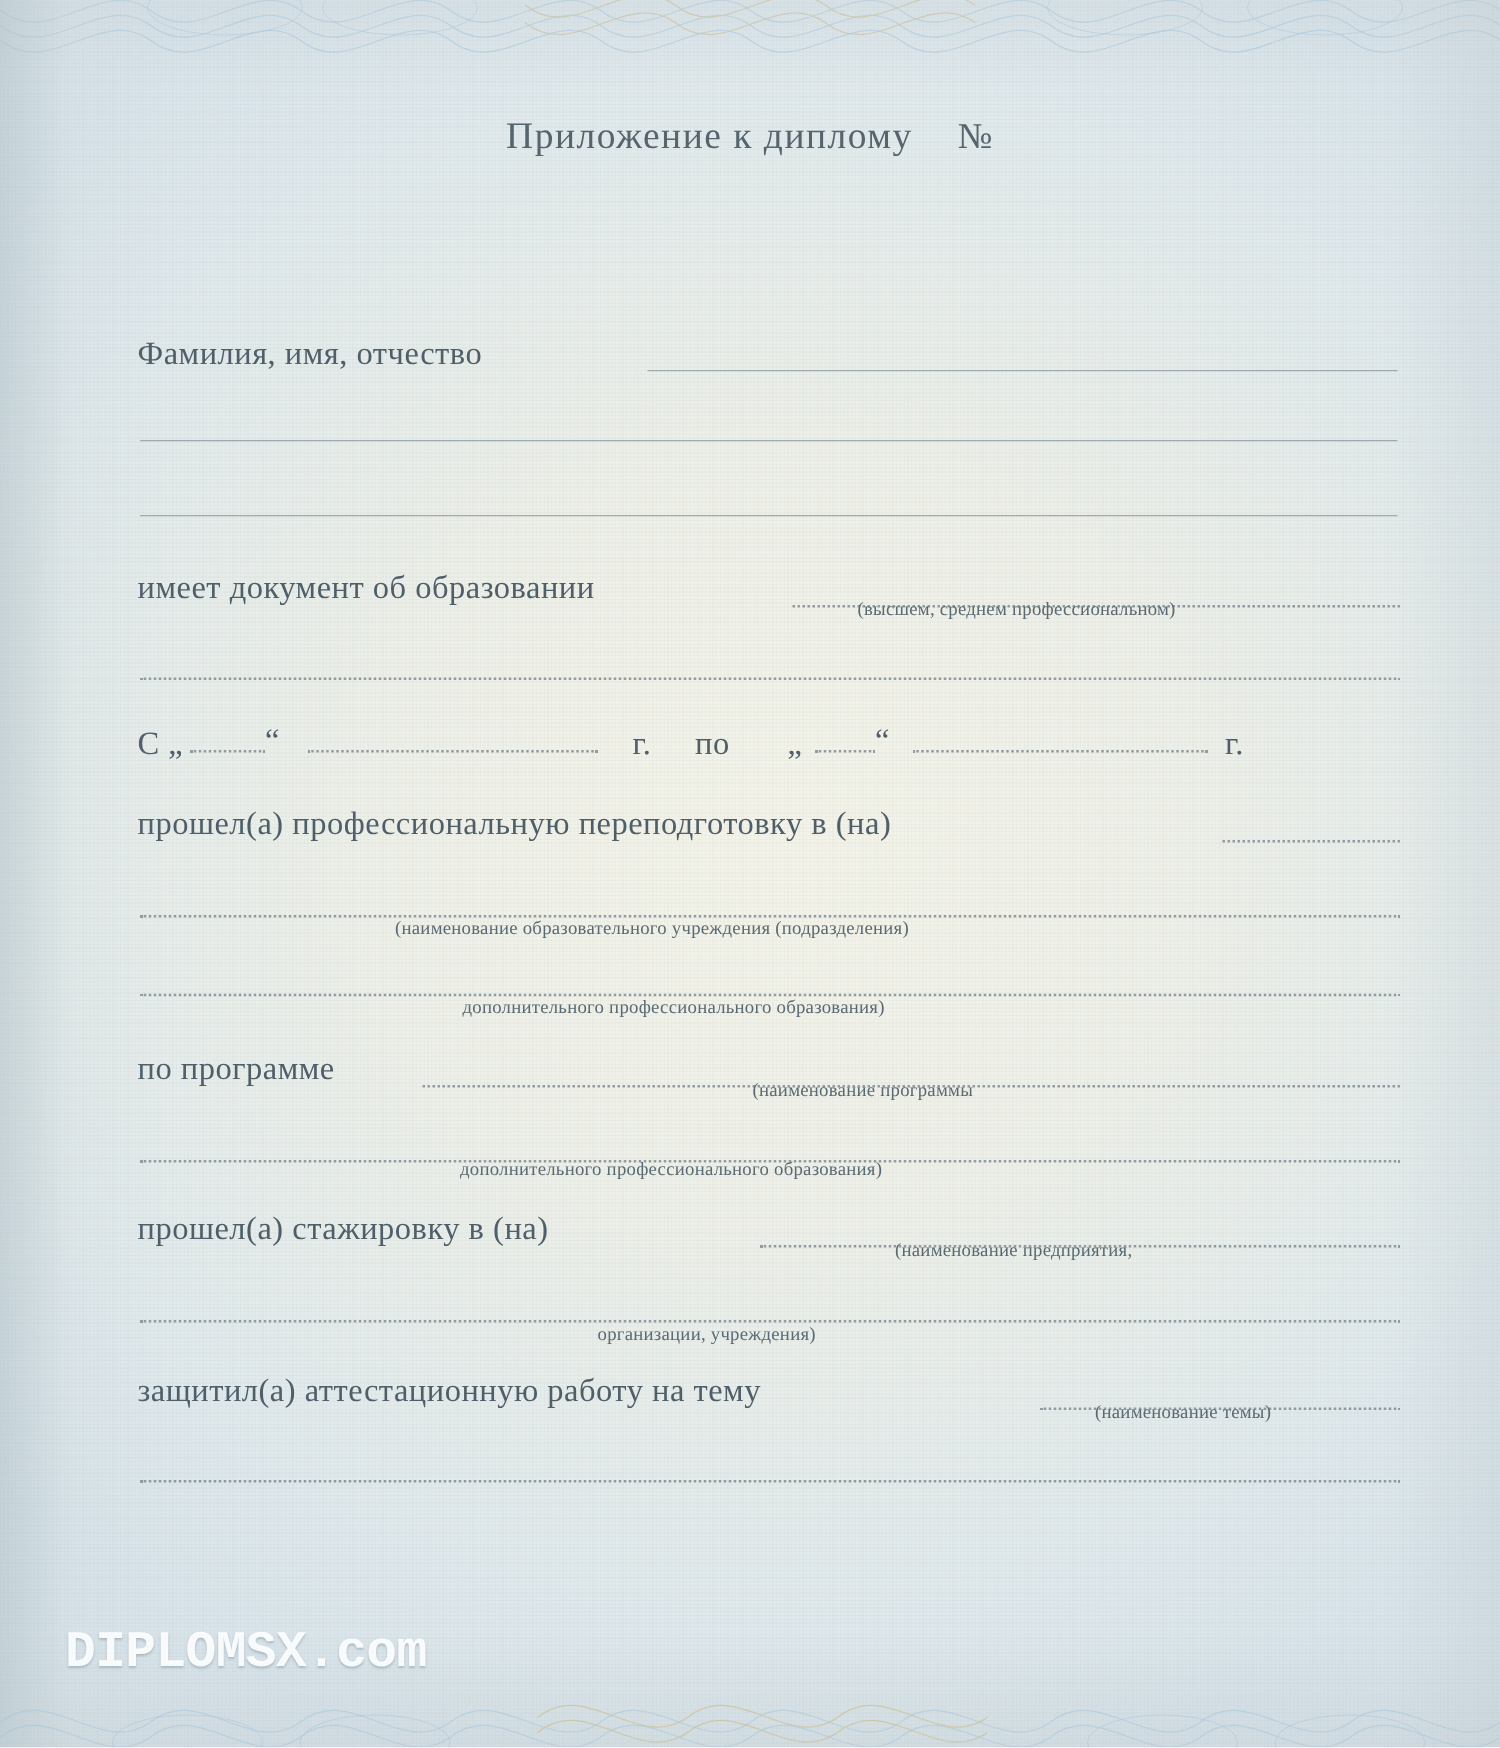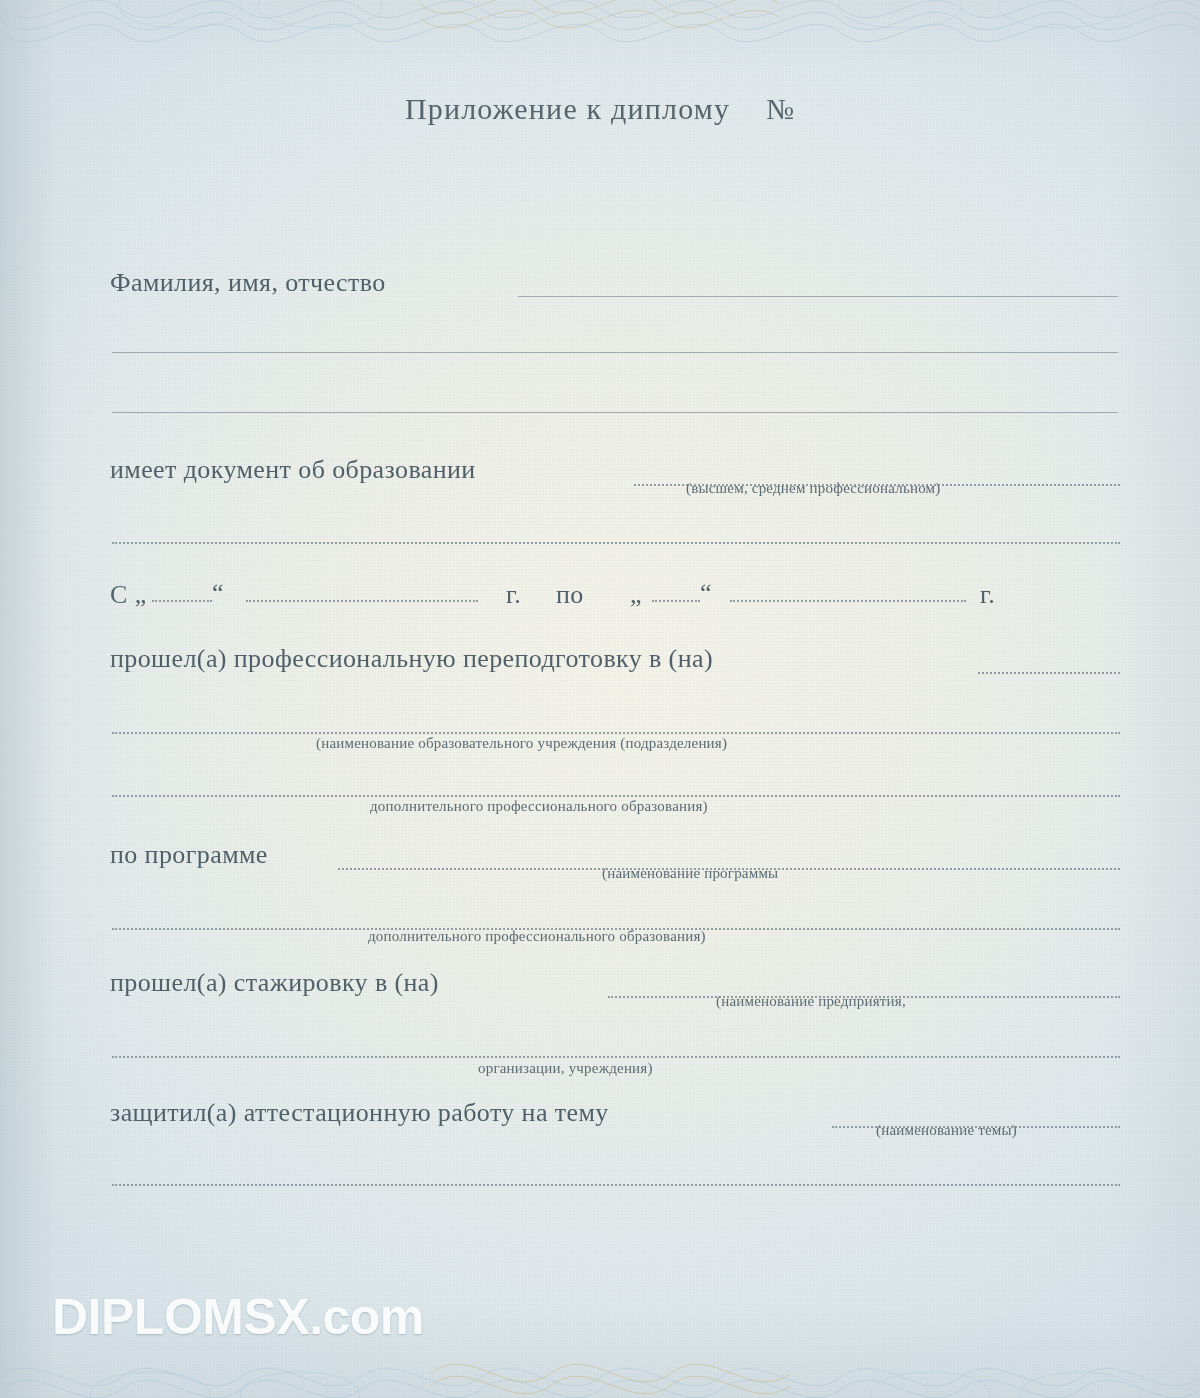--- a/index.html
+++ b/index.html
@@ -108,23 +108,23 @@
     position: absolute;
     height: 0;
     border-top: 2px dotted #78868f;
     opacity: 0.78;
   }
 
   .watermark {
     position: absolute;
     left: 52px;
     bottom: 52px;
-    font-family: Liberation Sans, sans-serif;
+    font-family: Liberation Mono, monospace;
     font-weight: bold;
-    font-size: 50px;
+    font-size: 41px;
     letter-spacing: -0.5px;
     color: rgba(255,255,255,0.92);
     text-shadow: 0 1px 2px rgba(120,140,150,0.45);
   }
 </style>
 </head>
 <body>
 
 <div class="page">
 

